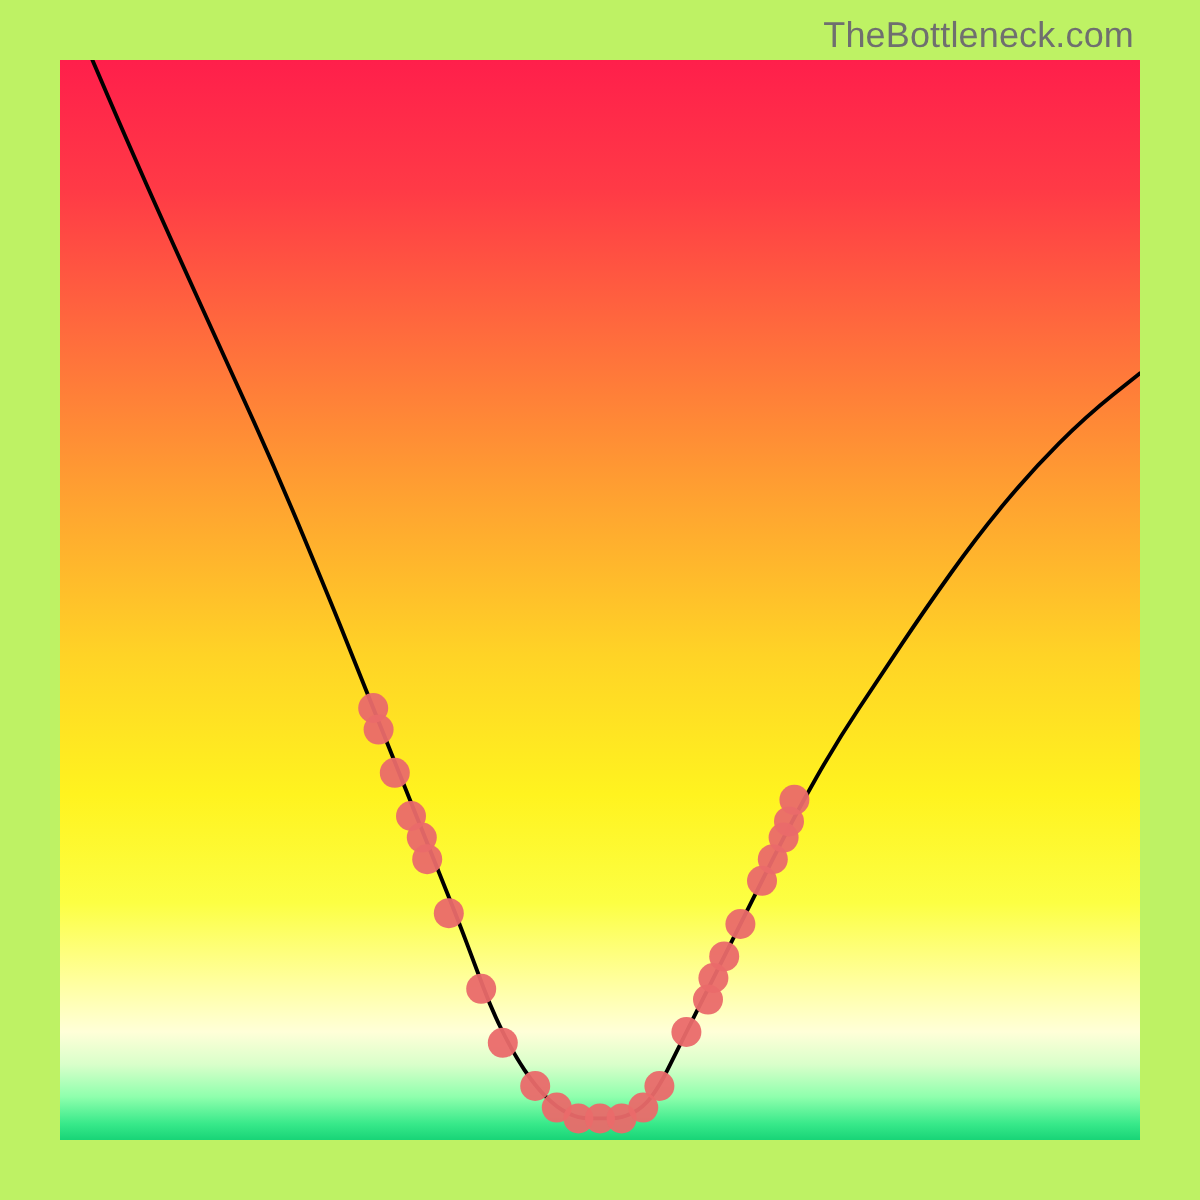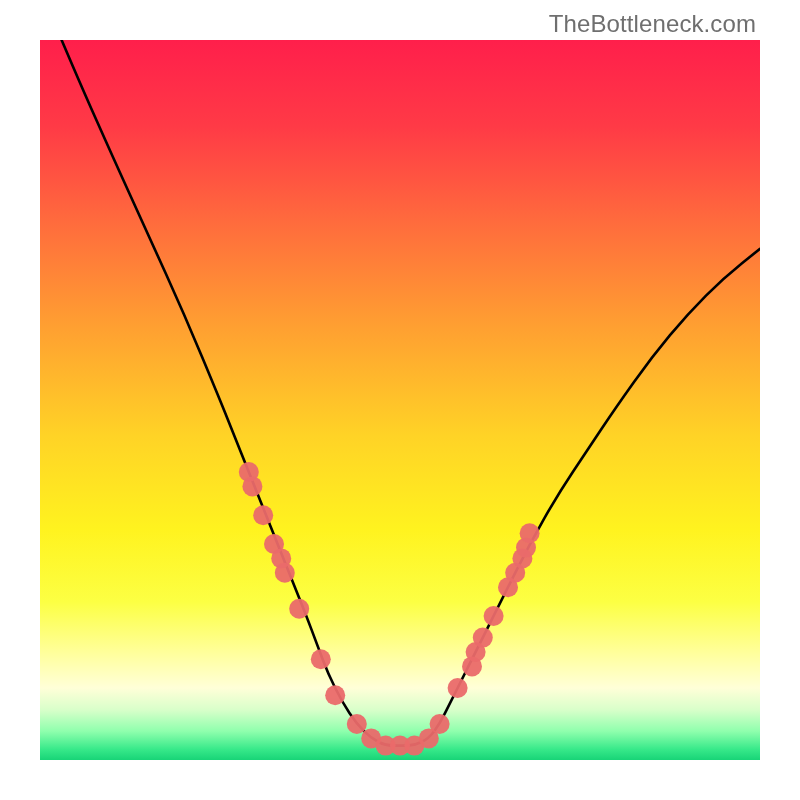--- a/index.html
+++ b/index.html
@@ -8,21 +8,21 @@
     width: 800px;
     height: 800px;
     overflow: hidden;
     background: #000;
     font-family: Arial, Helvetica, sans-serif;
   }
   .frame {
     position: relative;
     width: 800px;
     height: 800px;
-    background: #ffffff;
+    background: #bef264;
   }
   .plot-area {
     position: absolute;
     left: 40px;
     top: 40px;
     width: 720px;
     height: 720px;
     overflow: hidden;
   }
   .gradient-bg {

